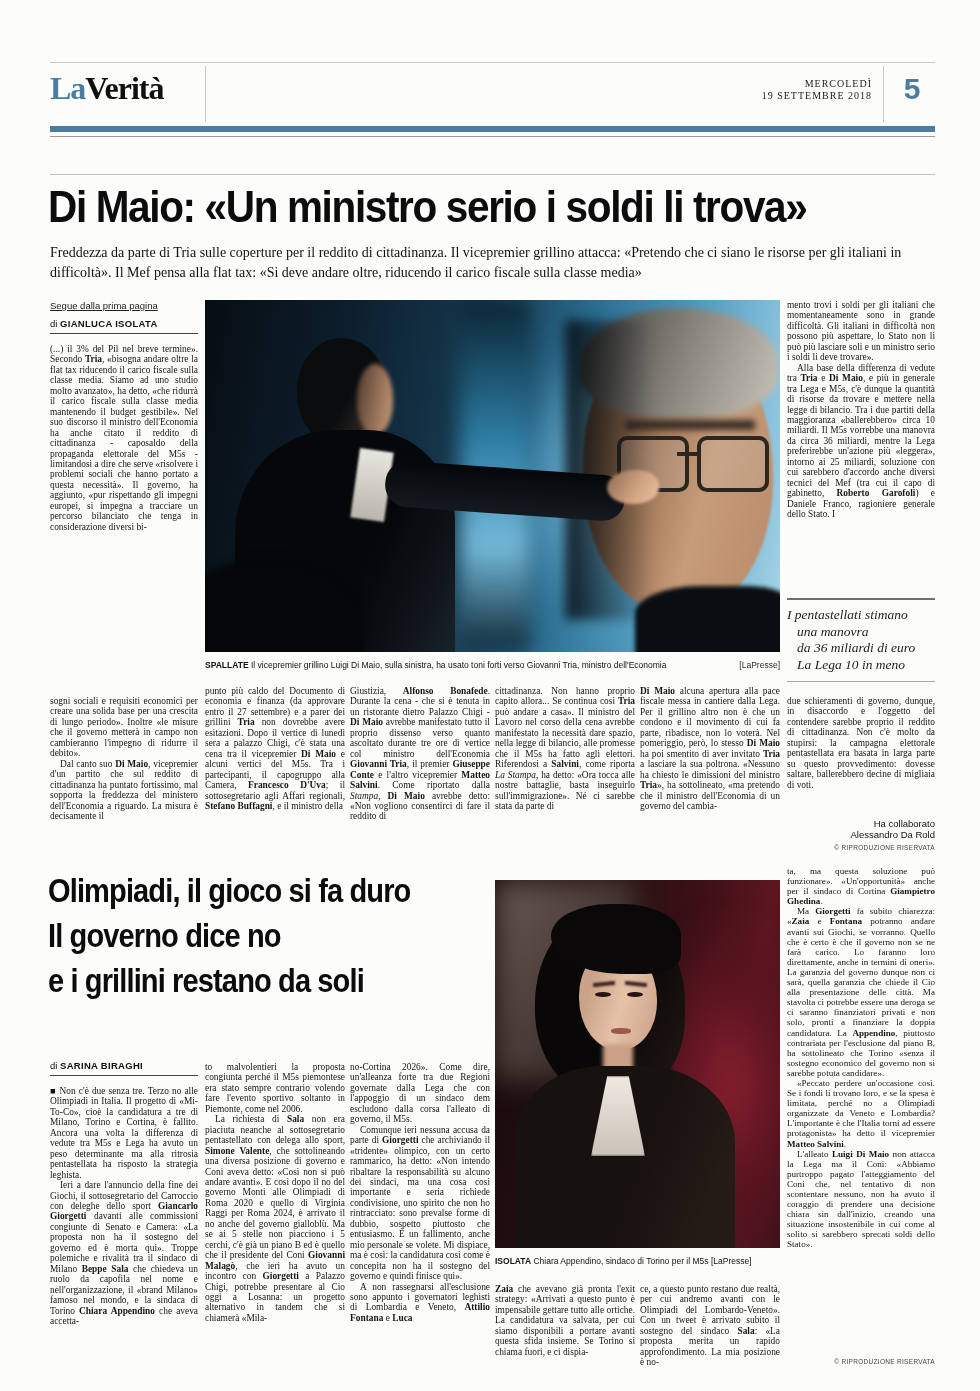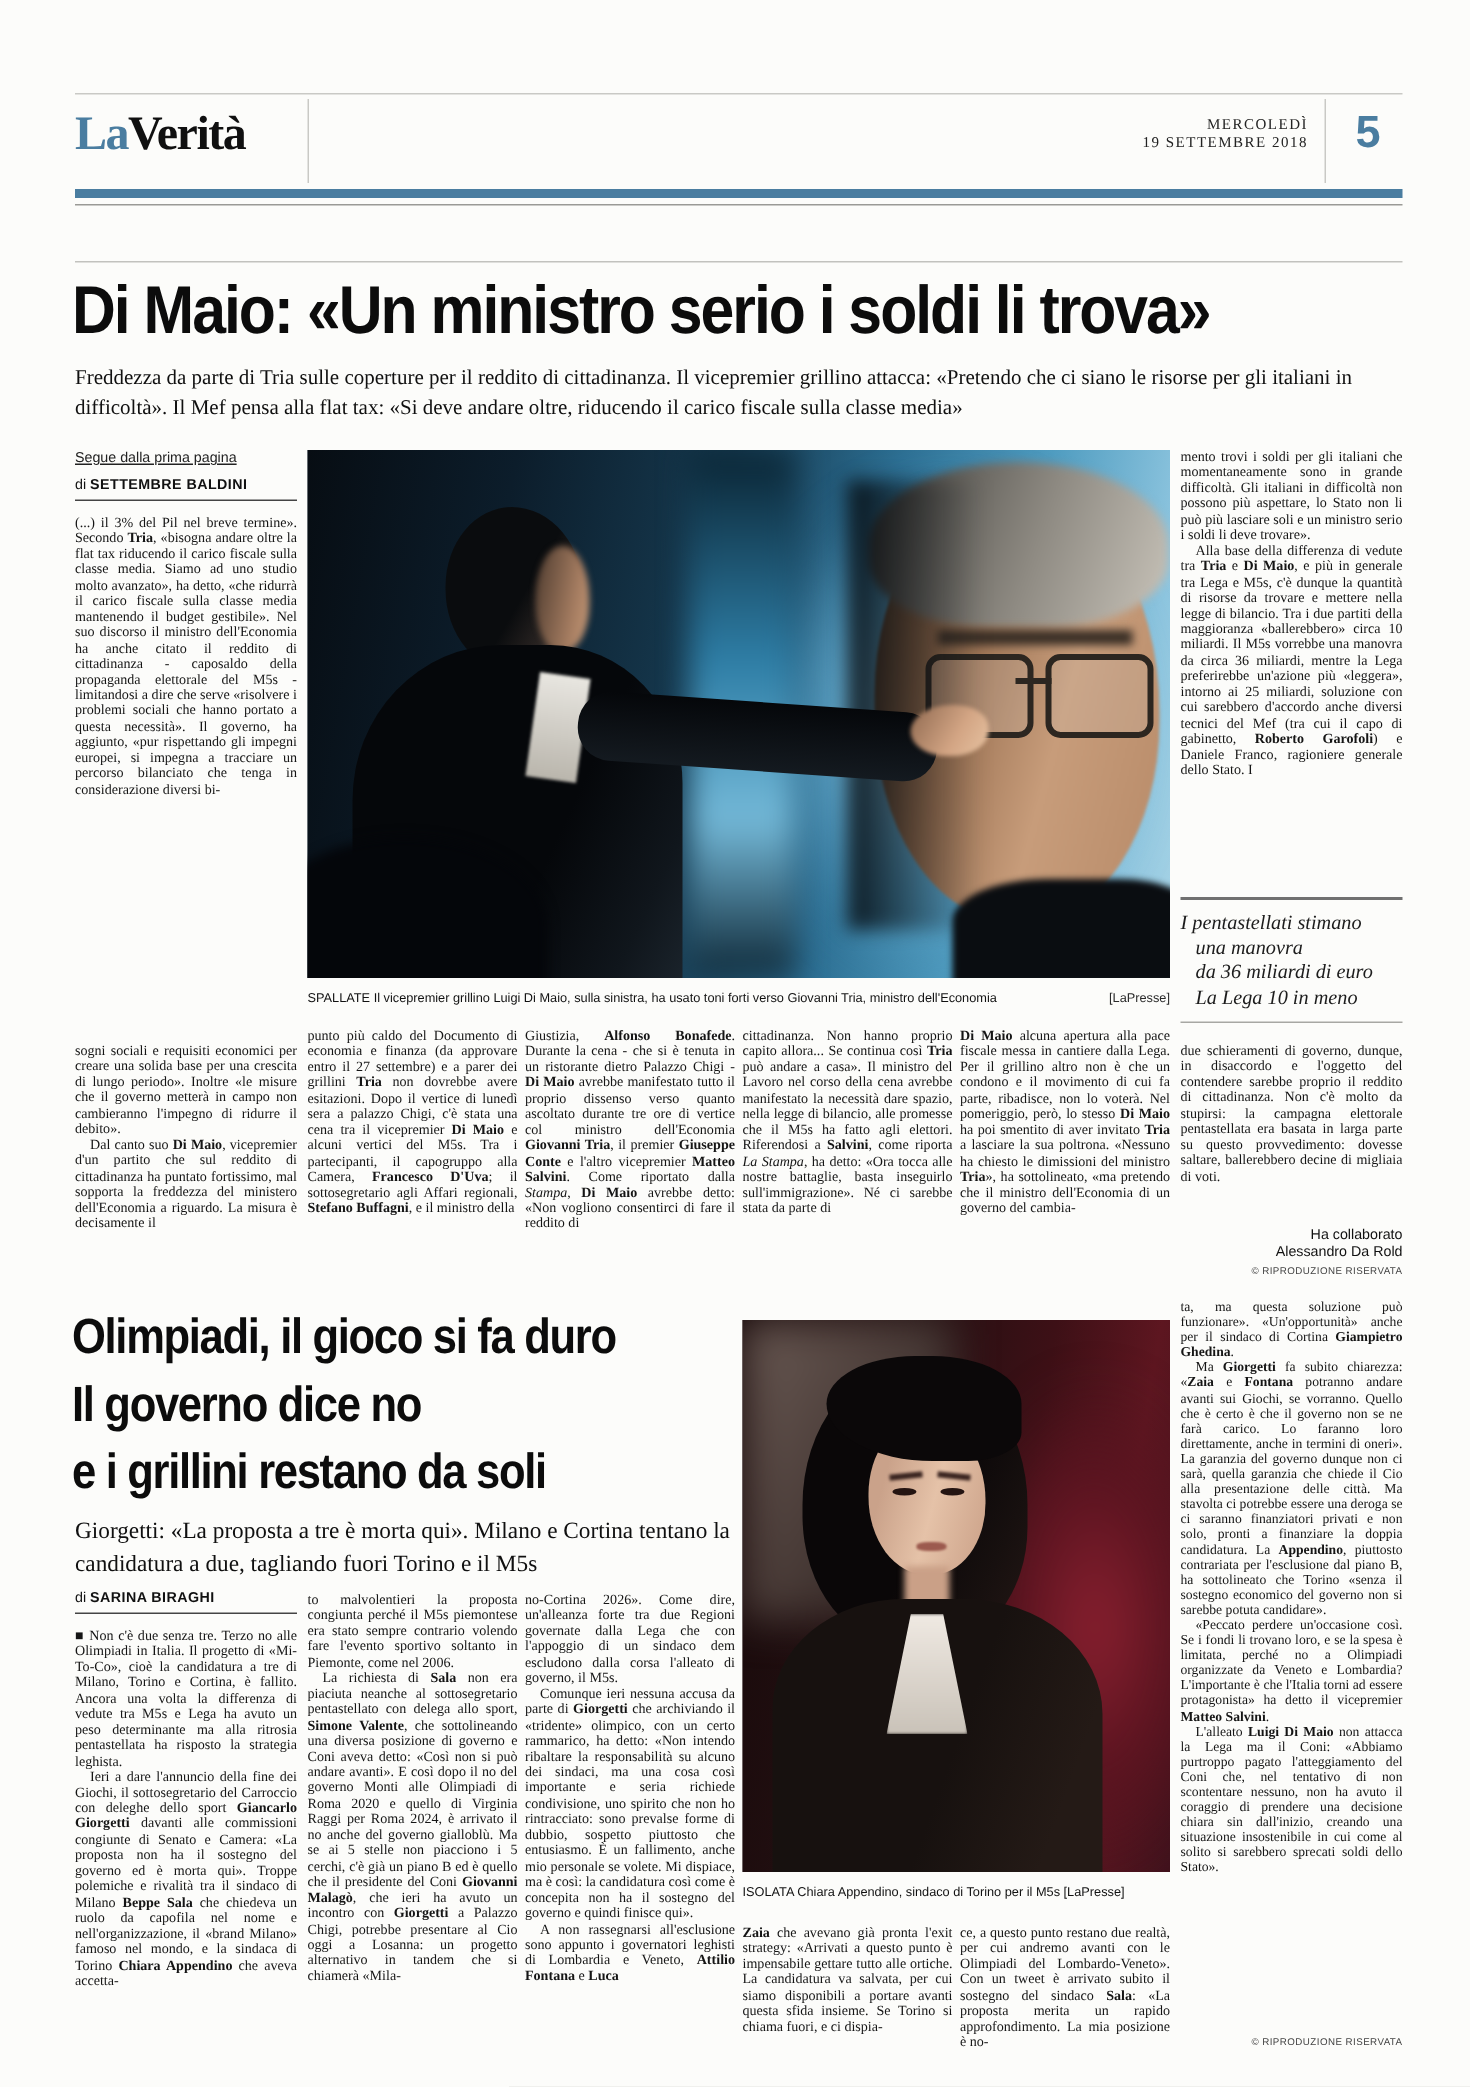--- a/index.html
+++ b/index.html
@@ -35,21 +35,21 @@
   .byline{position:absolute;font:9.5px "Liberation Sans",sans-serif;color:#111;}
   .byline b{font-weight:bold;letter-spacing:.3px;}
   .byline .rule{border-bottom:1px solid #444;padding-bottom:4px;}
   
   .pq{position:absolute;border-top:2px solid #707070;border-bottom:1px solid #a7a7a3;
       font:italic 13.5px/16.5px "Liberation Serif",serif;color:#1c1c1c;padding:7px 0 8px 0;}
   
   .photo{position:absolute;overflow:hidden;background:#0d1b26;}
   .photo *{position:absolute;}
   .caption{position:absolute;font:8.5px/11px "Liberation Sans",sans-serif;color:#111;}
-  .cap-tag{font-weight:normal;margin-top:40px;}
+  .cap-tag{font-weight:bold;margin-top:40px;}
   .cap-credit{float:right;color:#2a2a2a;}
   
   .h2a{position:absolute;left:48px;top:868px;font:bold 33px/45px "Liberation Sans",sans-serif;color:#0c0c0c;
        letter-spacing:-1px;transform:scaleX(.88);transform-origin:left top;white-space:nowrap;}
   .stand2{position:absolute;left:50px;top:1010px;width:445px;font:15.5px/22px "Liberation Serif",serif;color:#101010;}
   .endnote{position:absolute;text-align:right;font:9.5px/11px "Liberation Sans",sans-serif;color:#111;}
   .copyr{position:absolute;text-align:right;font:6.5px "Liberation Sans",sans-serif;color:#444;letter-spacing:.3px;}
   
   .p1-bg{left:0;top:0;right:0;bottom:0;
      background:linear-gradient(100deg,#070d13 0%,#0c1d2b 22%,#174burn 0,#163a50 45%,#2c6e92 62%,#4f9cc0 78%,#8cc4de 92%,#a8d4e6 100%);}
@@ -105,21 +105,21 @@
   <div class="m-band"></div>
   <div class="m-thin"></div>
 
   <div class="kick-rule"></div>
 
   <div class="h1a">Di Maio: «Un ministro serio i soldi li trova»</div>
   <div class="stand1">Freddezza da parte di Tria sulle coperture per il reddito di cittadinanza. Il vicepremier grillino attacca: «Pretendo che ci siano le risorse per gli italiani in difficoltà». Il Mef pensa alla flat tax: «Si deve andare oltre, riducendo il carico fiscale sulla classe media»</div>
 
   <div class="follow">Segue dalla prima pagina</div>
   <div class="byline" style="left:50px;top:318px;width:148px;">
-    <div class="rule"><span>di </span><b>SETTEMBRE BALDINI</b></div>
+    <div class="rule"><span>di </span><b>GIANLUCA ISOLATA</b></div>
   </div>
 
   <div class="col" style="left:50px;top:344px;width:148px;height:252px;">(...) il 3% del Pil nel breve termine». Secondo <b>Tria</b>, «bisogna andare oltre la flat tax riducendo il carico fiscale sulla classe media. Siamo ad uno studio molto avanzato», ha detto, «che ridurrà il carico fiscale sulla classe media mantenendo il budget gestibile». Nel suo discorso il ministro dell'Economia ha anche citato il reddito di cittadinanza - caposaldo della propaganda elettorale del M5s - limitandosi a dire che serve «risolvere i problemi sociali che hanno portato a questa necessità». Il governo, ha aggiunto, «pur rispettando gli impegni europei, si impegna a tracciare un percorso bilanciato che tenga in considerazione diversi bi-</div>
 
 
   <div class="col" style="left:50px;top:696px;width:148px;height:164px;">sogni sociali e requisiti economici per creare una solida base per una crescita di lungo periodo». Inoltre «le misure che il governo metterà in campo non cambieranno l'impegno di ridurre il debito».<br><span class="ind"></span>Dal canto suo <b>Di Maio</b>, vicepremier d'un partito che sul reddito di cittadinanza ha puntato fortissimo, mal sopporta la freddezza del ministero dell'Economia a riguardo. La misura è decisamente il</div>
 
   <div class="photo" style="left:205px;top:300px;width:575px;height:352px;">
     <div class="p1-bg" style="left:0;top:0;width:575px;height:352px;background:linear-gradient(100deg,#070d13 0%,#0c1d2b 22%,#163a50 45%,#2c6e92 62%,#4f9cc0 78%,#8cc4de 92%,#a8d4e6 100%);"></div>
     <div class="p1-glow"></div>
@@ -156,21 +156,20 @@
     <div>Ha collaborato</div>
     <div>Alessandro Da Rold</div>
   </div>
   <div class="copyr" style="left:787px;top:844px;width:148px;">© RIPRODUZIONE RISERVATA</div>
 
   <div class="h2a">
     <div>Olimpiadi, il gioco si fa duro</div>
     <div>Il governo dice no</div>
     <div>e i grillini restano da soli</div>
   </div>
-  <div class="stand2">Giorgetti: «La proposta a tre è morta qui». Milano e Cortina tentano la candidatura a due, tagliando fuori Torino e il M5s</div>
 
   <div class="byline" style="left:50px;top:1060px;width:148px;">
     <div class="rule"><span>di </span><b>SARINA BIRAGHI</b></div>
   </div>
 
   <div class="col" style="left:50px;top:1086px;width:148px;height:303px;">■ Non c'è due senza tre. Terzo no alle Olimpiadi in Italia. Il progetto di «Mi-To-Co», cioè la candidatura a tre di Milano, Torino e Cortina, è fallito. Ancora una volta la differenza di vedute tra M5s e Lega ha avuto un peso determinante ma alla ritrosia pentastellata ha risposto la strategia leghista.<br><span class="ind"></span>Ieri a dare l'annuncio della fine dei Giochi, il sottosegretario del Carroccio con deleghe dello sport <b>Giancarlo Giorgetti</b> davanti alle commissioni congiunte di Senato e Camera: «La proposta non ha il sostegno del governo ed è morta qui». Troppe polemiche e rivalità tra il sindaco di Milano <b>Beppe Sala</b> che chiedeva un ruolo da capofila nel nome e nell'organizzazione, il «brand Milano» famoso nel mondo, e la sindaca di Torino <b>Chiara Appendino</b> che aveva accetta-</div>
   <div class="col" style="left:205px;top:1062px;width:140px;height:327px;">to malvolentieri la proposta congiunta perché il M5s piemontese era stato sempre contrario volendo fare l'evento sportivo soltanto in Piemonte, come nel 2006.<br><span class="ind"></span>La richiesta di <b>Sala</b> non era piaciuta neanche al sottosegretario pentastellato con delega allo sport, <b>Simone Valente</b>, che sottolineando una diversa posizione di governo e Coni aveva detto: «Così non si può andare avanti». E così dopo il no del governo Monti alle Olimpiadi di Roma 2020 e quello di Virginia Raggi per Roma 2024, è arrivato il no anche del governo gialloblù. Ma se ai 5 stelle non piacciono i 5 cerchi, c'è già un piano B ed è quello che il presidente del Coni <b>Giovanni Malagò</b>, che ieri ha avuto un incontro con <b>Giorgetti</b> a Palazzo Chigi, potrebbe presentare al Cio oggi a Losanna: un progetto alternativo in tandem che si chiamerà «Mila-</div>
   <div class="col" style="left:350px;top:1062px;width:140px;height:327px;">no-Cortina 2026». Come dire, un'alleanza forte tra due Regioni governate dalla Lega che con l'appoggio di un sindaco dem escludono dalla corsa l'alleato di governo, il M5s.<br><span class="ind"></span>Comunque ieri nessuna accusa da parte di <b>Giorgetti</b> che archiviando il «tridente» olimpico, con un certo rammarico, ha detto: «Non intendo ribaltare la responsabilità su alcuno dei sindaci, ma una cosa così importante e seria richiede condivisione, uno spirito che non ho rintracciato: sono prevalse forme di dubbio, sospetto piuttosto che entusiasmo. È un fallimento, anche mio personale se volete. Mi dispiace, ma è così: la candidatura così come è concepita non ha il sostegno del governo e quindi finisce qui».<br><span class="ind"></span>A non rassegnarsi all'esclusione sono appunto i governatori leghisti di Lombardia e Veneto, <b>Attilio Fontana</b> e <b>Luca</b></div>
 
   <div class="photo" style="left:495px;top:880px;width:285px;height:368px;background:#1c0c0e;">

